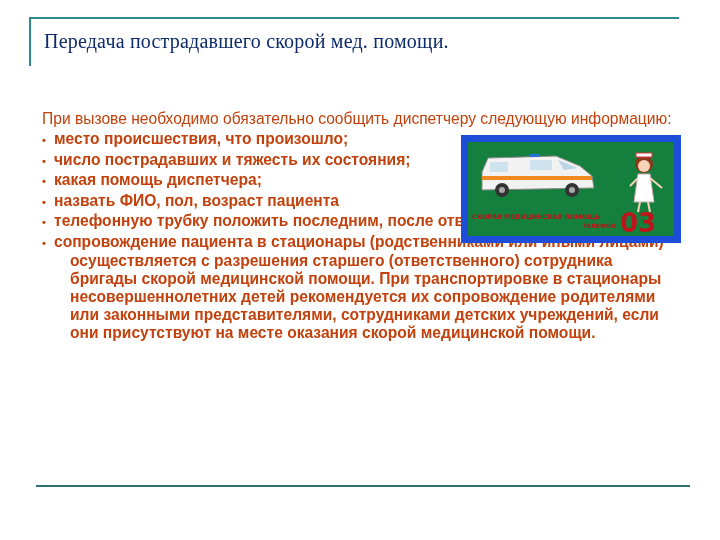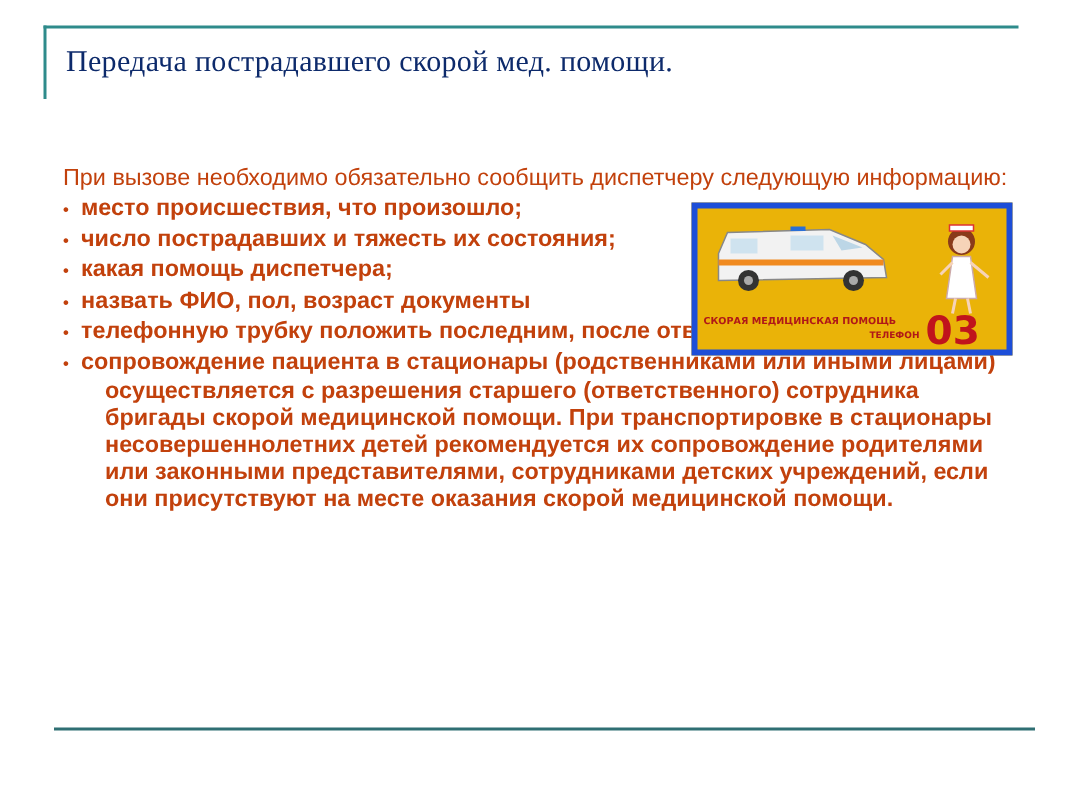--- a/index.html
+++ b/index.html
@@ -7,38 +7,38 @@
   .top-rule{position:absolute;left:29px;top:17px;width:650px;height:2px;background:#2e8b8b;}
   .left-rule{position:absolute;left:29px;top:17px;width:2px;height:49px;background:#2e8b8b;}
   .bottom-rule{position:absolute;left:36px;top:485px;width:654px;height:2px;background:#2f6f73;}
   .title{position:absolute;left:44px;top:30px;font-family:"Liberation Serif",serif;font-size:20px;color:#0d2a6b;white-space:nowrap;letter-spacing:0.2px;}
   .body{position:absolute;left:42px;top:110px;width:640px;font-size:15.6px;line-height:18px;color:#c2410c;}
   .intro{margin:0;padding-left:28px;text-indent:-28px;}
   ul{list-style:none;margin:2px 0 0 0;padding:0;font-weight:bold;}
   li{position:relative;padding-left:28px;text-indent:-28px;margin:0 0 1.5px 0;}
   li .bullet{display:inline-block;width:12px;text-indent:0;font-size:11px;}
   .short{max-width:410px;}
-  .pic{position:absolute;left:461px;top:135px;width:206px;height:94px;border:4px solid #1d4ed8;background:#eab308;}
+  .pic{position:absolute;left:461px;top:135px;width:206px;height:94px;border:7px solid #1d4ed8;background:#15803d;}
   .pic svg{display:block;}
 </style>
 </head>
 <body>
 
 <div class="top-rule"></div>
 <div class="left-rule"></div>
 
 <div class="title">Передача пострадавшего скорой мед. помощи.</div>
 
 <div class="body">
   <p class="intro">При вызове необходимо обязательно сообщить диспетчеру следующую информацию:</p>
   <ul>
     <li class="short"><span class="bullet">•</span><span>место происшествия, что произошло;</span></li>
     <li class="short"><span class="bullet">•</span><span>число пострадавших и тяжесть их состояния;</span></li>
     <li class="short"><span class="bullet">•</span><span>какая помощь диспетчера;</span></li>
-    <li class="short"><span class="bullet">•</span><span>назвать ФИО, пол, возраст документы</span></li>
+    <li class="short"><span class="bullet">•</span><span>назвать ФИО, пол, возраст пациента</span></li>
     <li><span class="bullet">•</span><span>телефонную трубку положить последним, после ответа диспетчера!</span></li>
     <li style="max-width:610px"><span class="bullet">•</span><span>сопровождение пациента в стационары (родственниками или иными лицами) осуществляется с разрешения старшего (ответственного) сотрудника бригады скорой медицинской помощи. При транспортировке в стационары несовершеннолетних детей рекомендуется их сопровождение родителями или законными представителями, сотрудниками детских учреждений, если они присутствуют на месте оказания скорой медицинской помощи.</span></li>
   </ul>
 </div>
 
 <div class="pic">
   <svg width="206" height="94" viewBox="0 0 206 94">
 
     <path d="M14 30 L20 16 L88 14 L112 24 L124 34 L126 46 L14 48 Z" fill="#f2f2f2" stroke="#888" stroke-width="1"></path>
     <rect x="22" y="20" width="18" height="10" fill="#cfe3ef"></rect>

